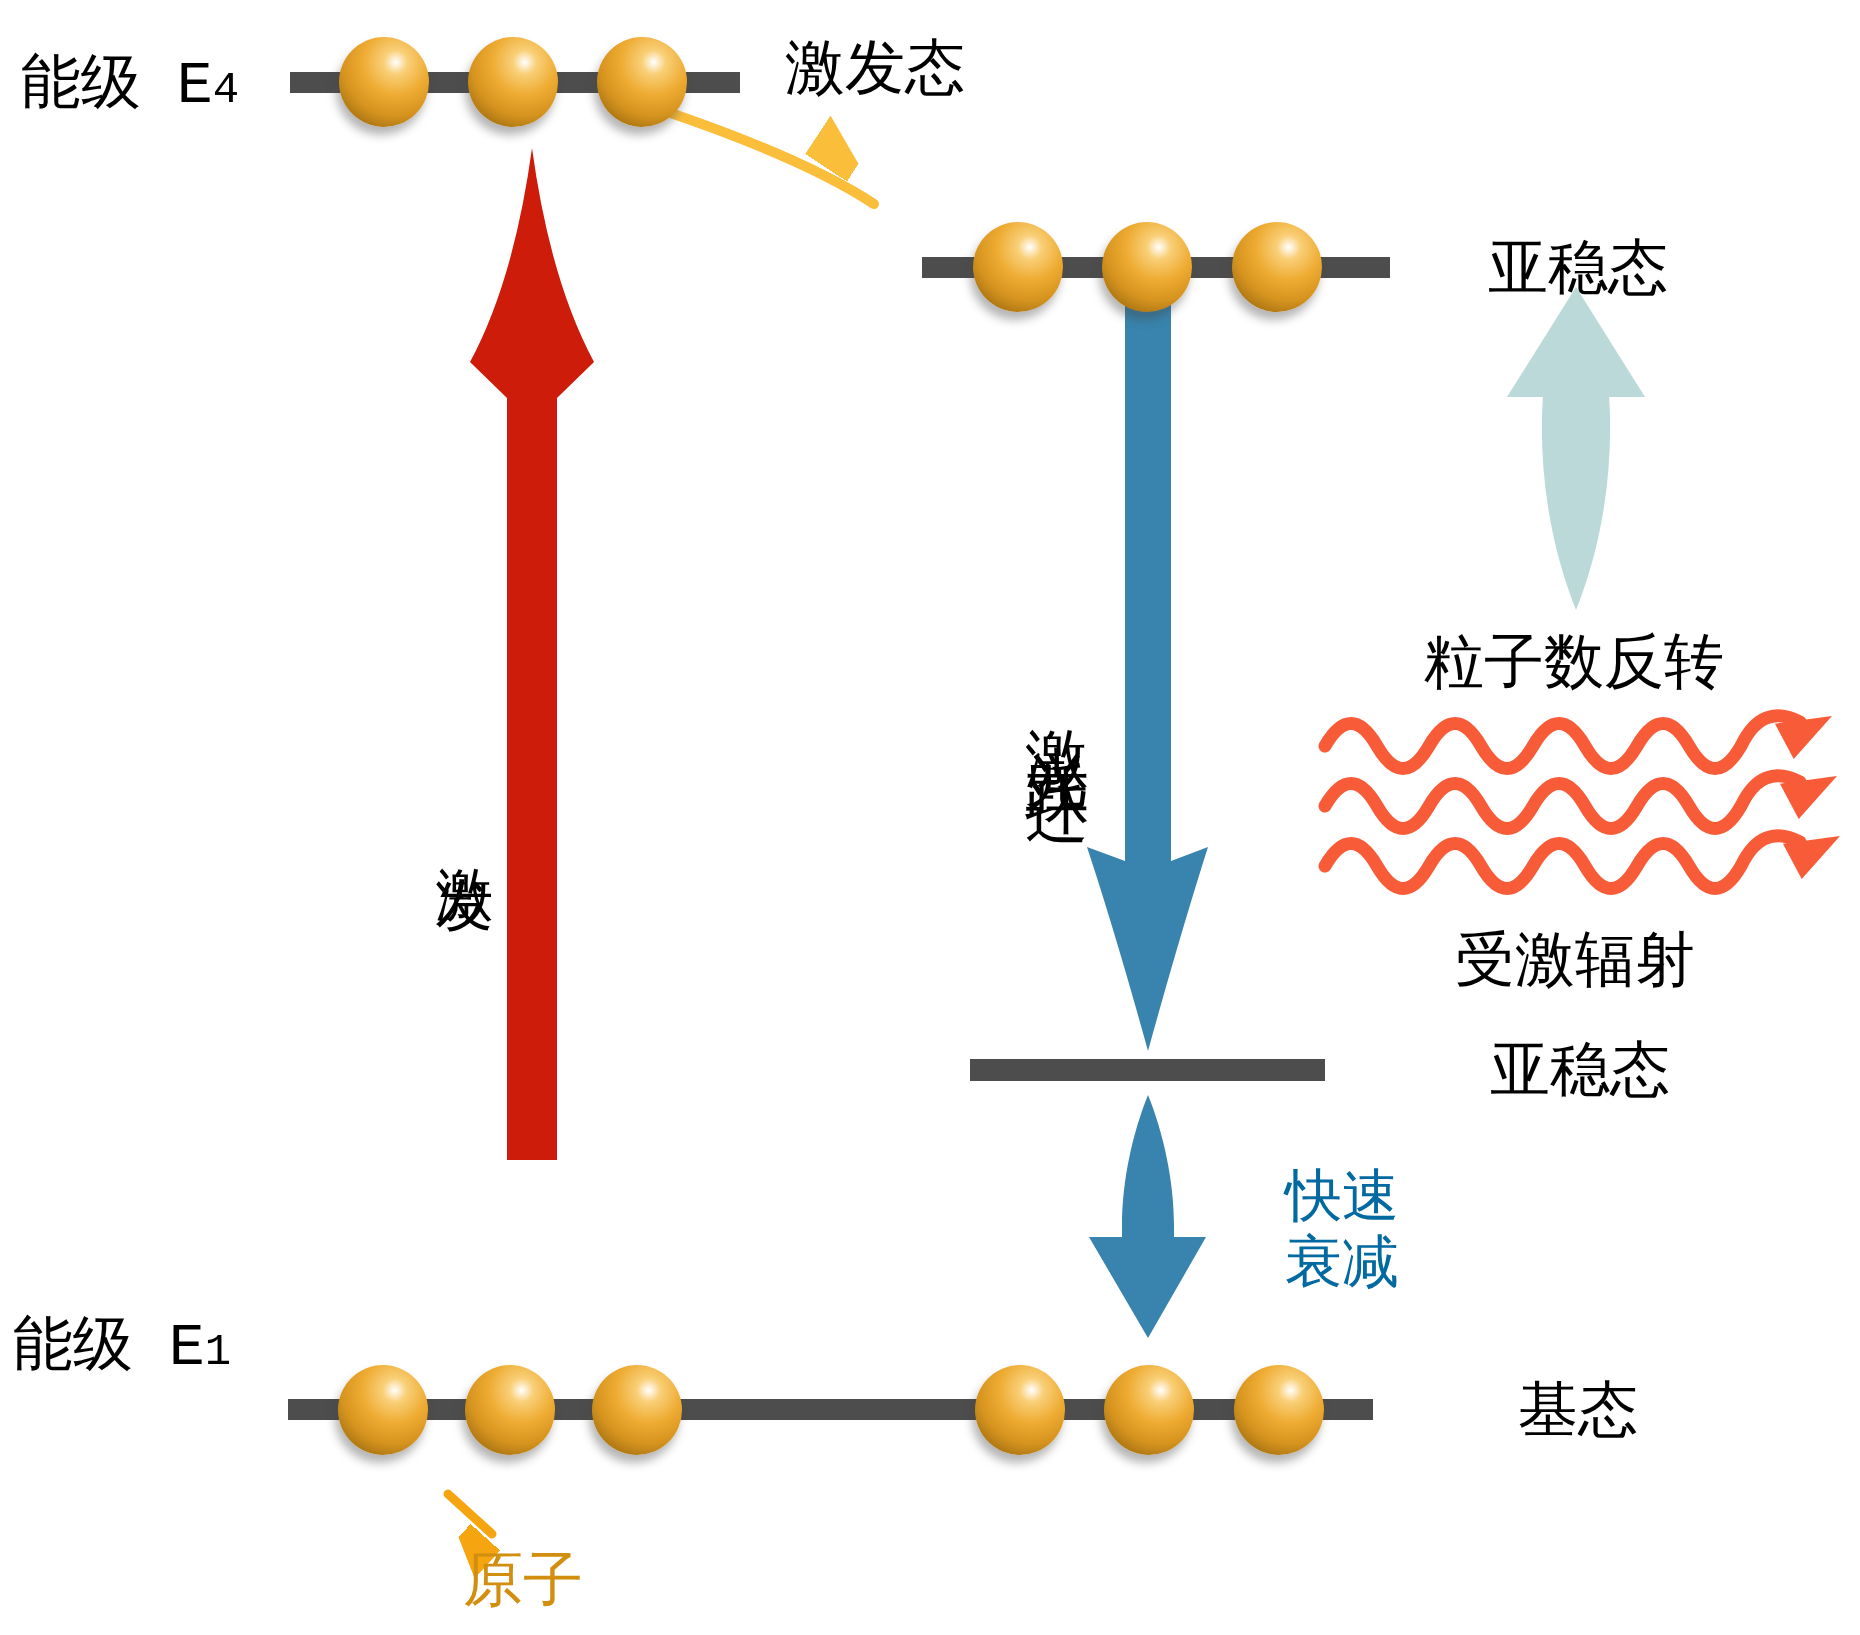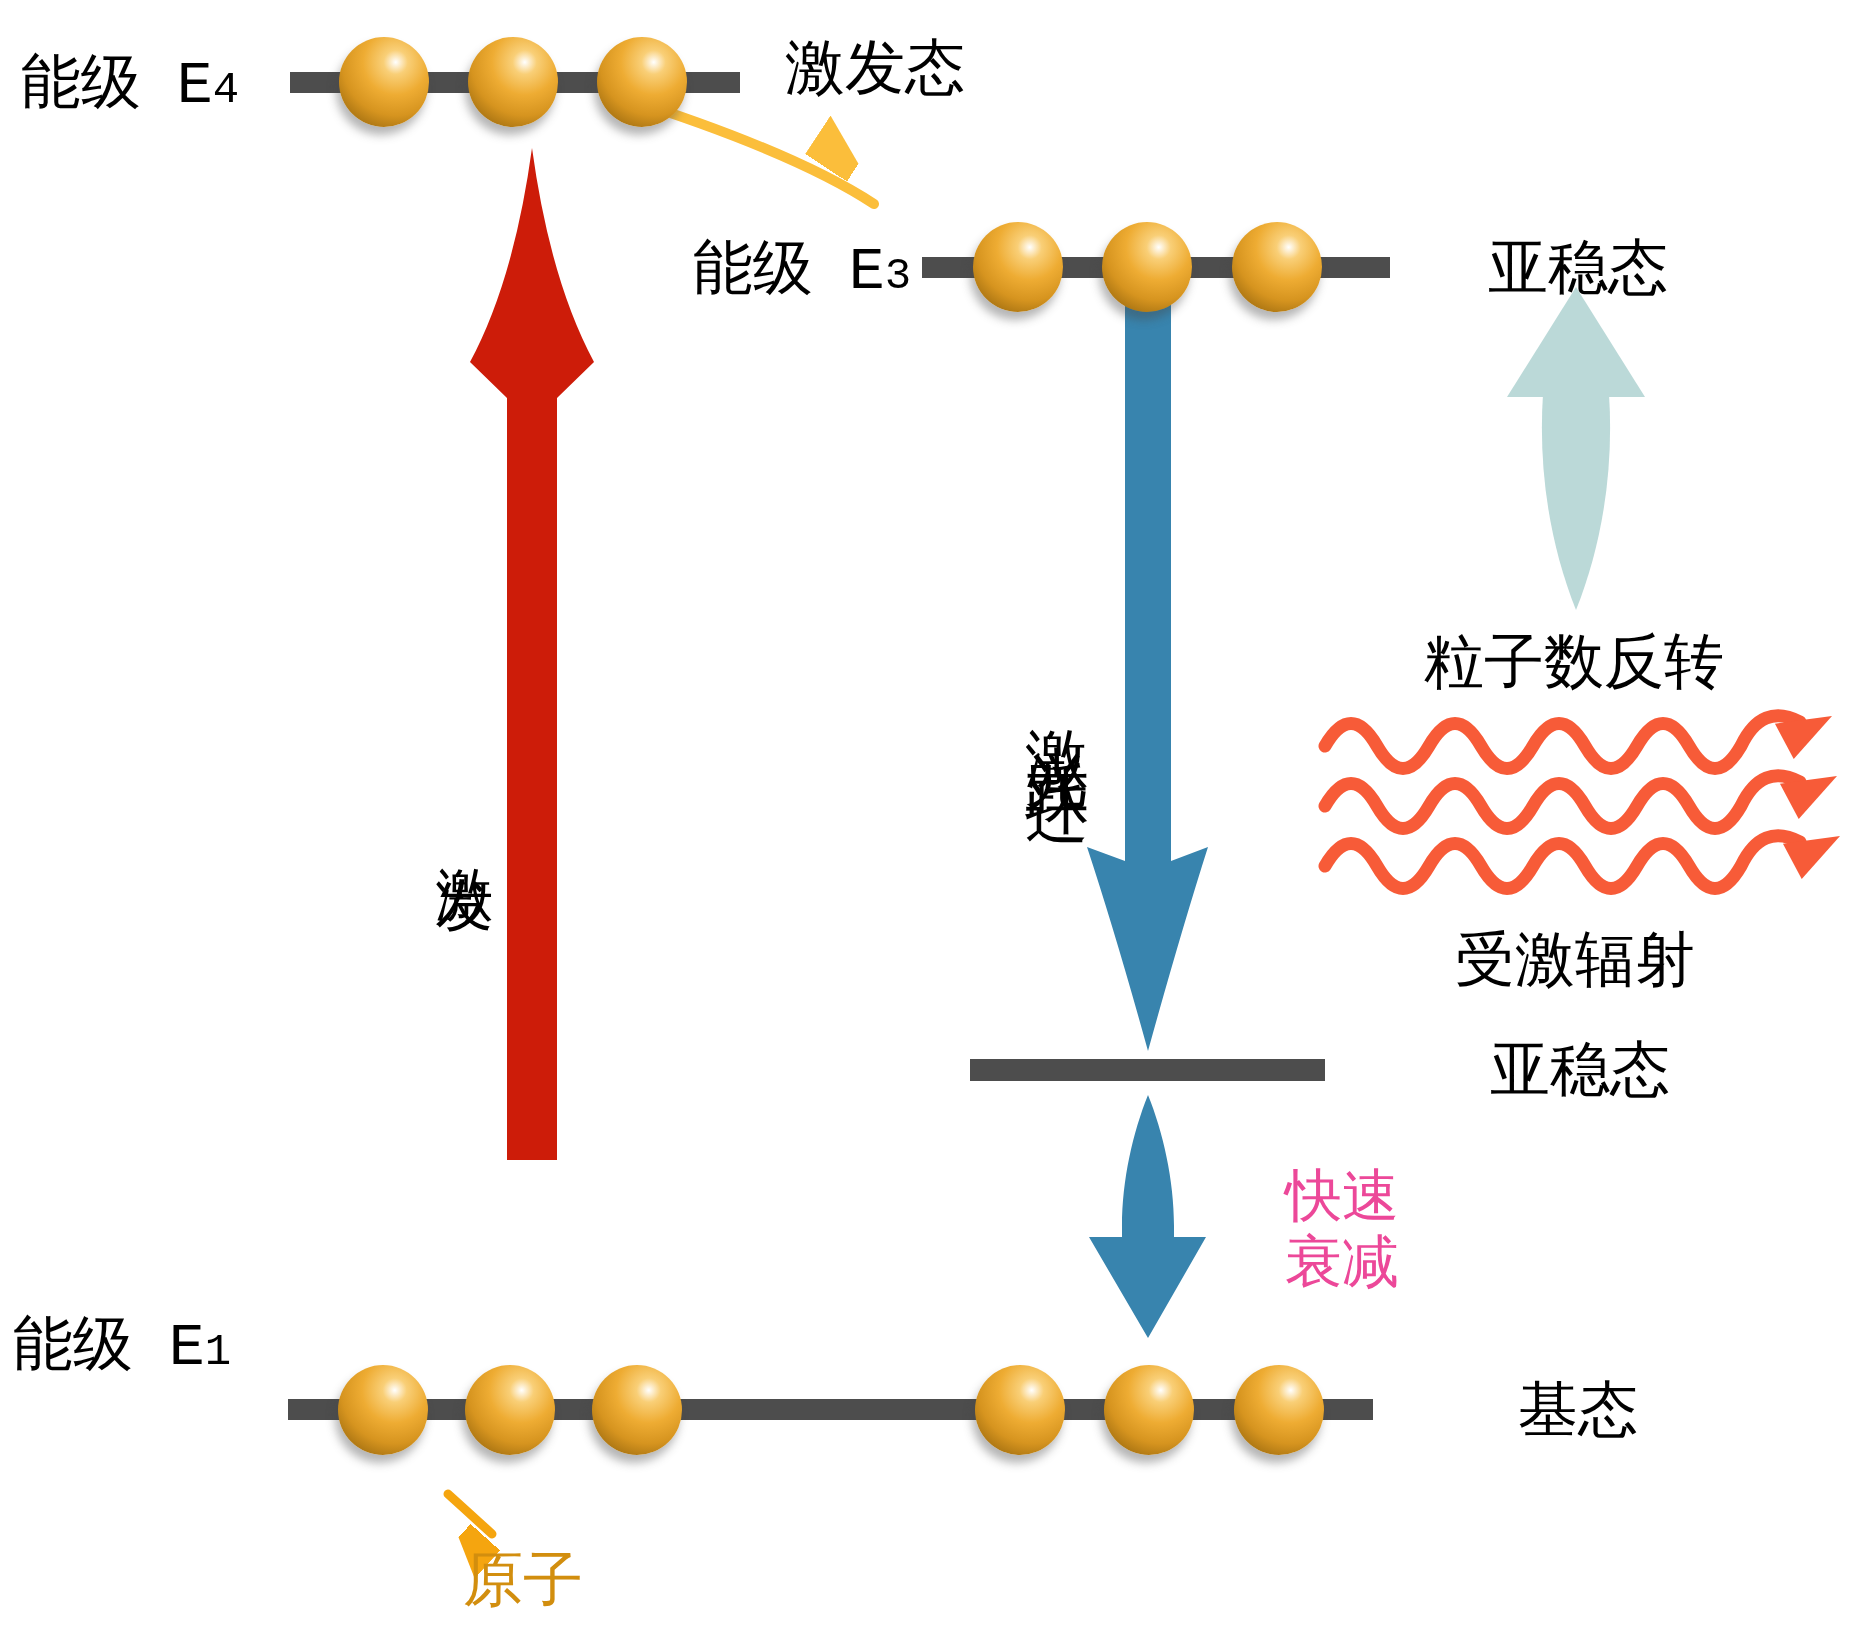--- a/index.html
+++ b/index.html
@@ -25,21 +25,21 @@
 
   .vtext {
     position:absolute; transform:translate(-50%,-50%);
     writing-mode:vertical-rl; text-orientation:upright; white-space:nowrap;
   }
   .excitation-label { font-size:58px; letter-spacing:10px; }
   .laser-label      { font-size:64px; letter-spacing:16px; }
 
   .fast-decay {
     position:absolute; transform:translate(-50%,-50%);
-    color:#ec4899; font-size:57px; line-height:66px; text-align:right; white-space:nowrap;
+    color:#0369a1; font-size:57px; line-height:66px; text-align:right; white-space:nowrap;
   }
   .atom-label {
     position:absolute; transform:translate(-50%,-50%);
     color:#d28e0e; font-size:60px; white-space:nowrap;
   }
 </style>
 </head>
 <body>
 
 <div id="canvas">
@@ -93,23 +93,20 @@
   <div class="sphere" style="left:338px; top:1365px;"></div>
   <div class="sphere" style="left:465px; top:1365px;"></div>
   <div class="sphere" style="left:592px; top:1365px;"></div>
   <div class="sphere" style="left:975px;  top:1365px;"></div>
   <div class="sphere" style="left:1104px; top:1365px;"></div>
   <div class="sphere" style="left:1234px; top:1365px;"></div>
 
   <div class="lvl-label" style="left:130px; top:82px;">
     <span>能级 E</span><span class="lvl-num">4</span>
   </div>
-  <div class="lvl-label" style="left:802px; top:268px;">
-    <span>能级 E</span><span class="lvl-num">3</span>
-  </div>
   <div class="lvl-label" style="left:122px; top:1344px;">
     <span>能级 E</span><span class="lvl-num">1</span>
   </div>
 
   <div class="state-label" style="left:875px;  top:68px;font-family:Liberation Serif, serif;">激发态</div>
   <div class="state-label" style="left:1578px; top:268px;">亚稳态</div>
   <div class="state-label" style="left:1580px; top:1070px;">亚稳态</div>
   <div class="state-label" style="left:1578px; top:1410px;">基态</div>
 
   <div class="vtext excitation-label" style="left:465px; top:832px;">激发</div>

